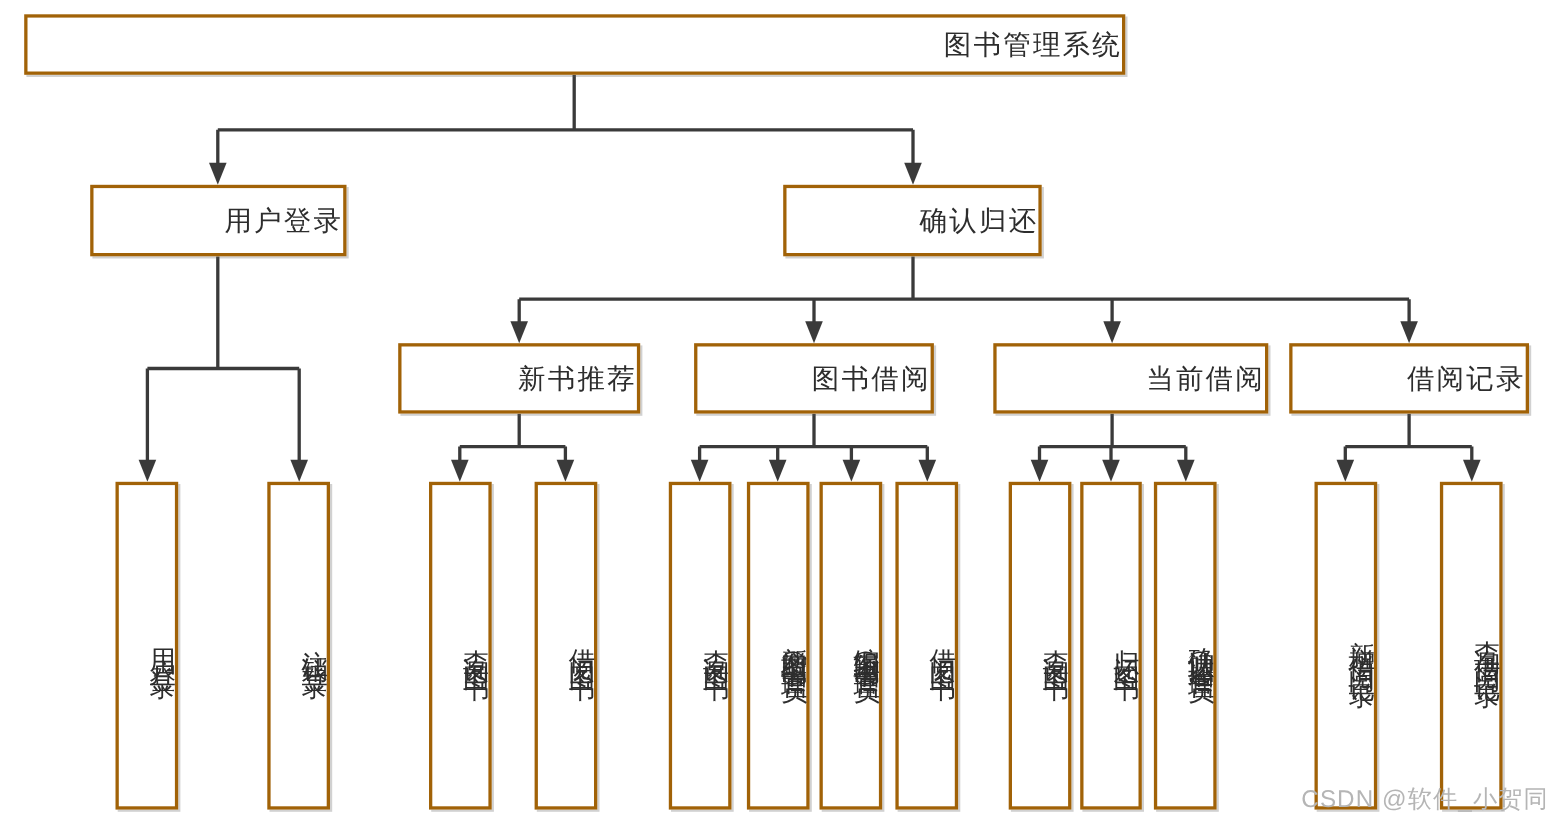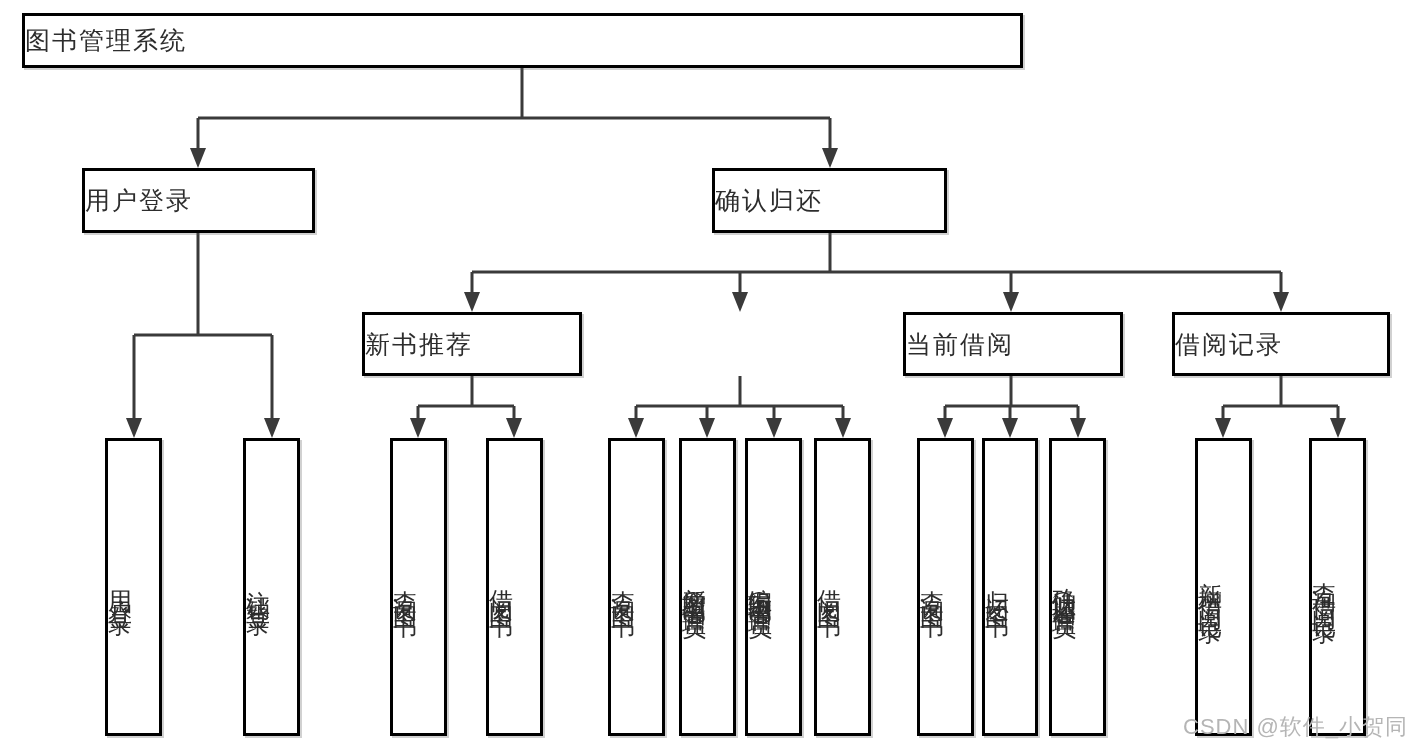--- a/index.html
+++ b/index.html
@@ -20,25 +20,25 @@
   }
   svg.connectors path {
     stroke: #3a3a3a;
     stroke-width: 3;
     fill: none;
   }
   svg.connectors polygon { fill: #3a3a3a; }
   .box {
     position: absolute;
     background: #ffffff;
-    border: 3px solid #000000;
+    border: 3px solid #a16207;
     box-sizing: border-box;
     display: flex;
     align-items: center;
-    justify-content: flex-start;
+    justify-content: flex-end;
     z-index: 2;
     box-shadow: 2px 2px 0 rgba(90,90,90,0.28);
   }
   .hlabel {
     font-size: 25px;
     letter-spacing: 2px;
     white-space: nowrap;
   }
   .vlabel {
     writing-mode: vertical-rl;
@@ -115,21 +115,24 @@
   <div class="box" style="left:82px; top:168px; width:233px; height:65px;">
     <span class="hlabel">用户登录</span>
   </div>
   <div class="box" style="left:712px; top:168px; width:235px; height:65px;">
     <span class="hlabel">确认归还</span>
   </div>
 
   <div class="box" style="left:362px; top:312px; width:220px; height:64px;">
     <span class="hlabel">新书推荐</span>
   </div>
-  <div class="box" style="left:903px; top:312px; width:220px; height:64px;">
+  <div class="box" style="left:631px; top:312px; width:218px; height:64px;">
+    <span class="hlabel">图书借阅</span>
+  </div>
+  <div class="box" style="left:903px; top:312px; width:250px; height:64px;">
     <span class="hlabel">当前借阅</span>
   </div>
   <div class="box" style="left:1172px; top:312px; width:218px; height:64px;">
     <span class="hlabel">借阅记录</span>
   </div>
 
   <div class="box" style="left:105px; top:438px; width:57px; height:298px;">
     <span class="vlabel">用户登录</span>
   </div>
   <div class="box" style="left:243px; top:438px; width:57px; height:298px;">

